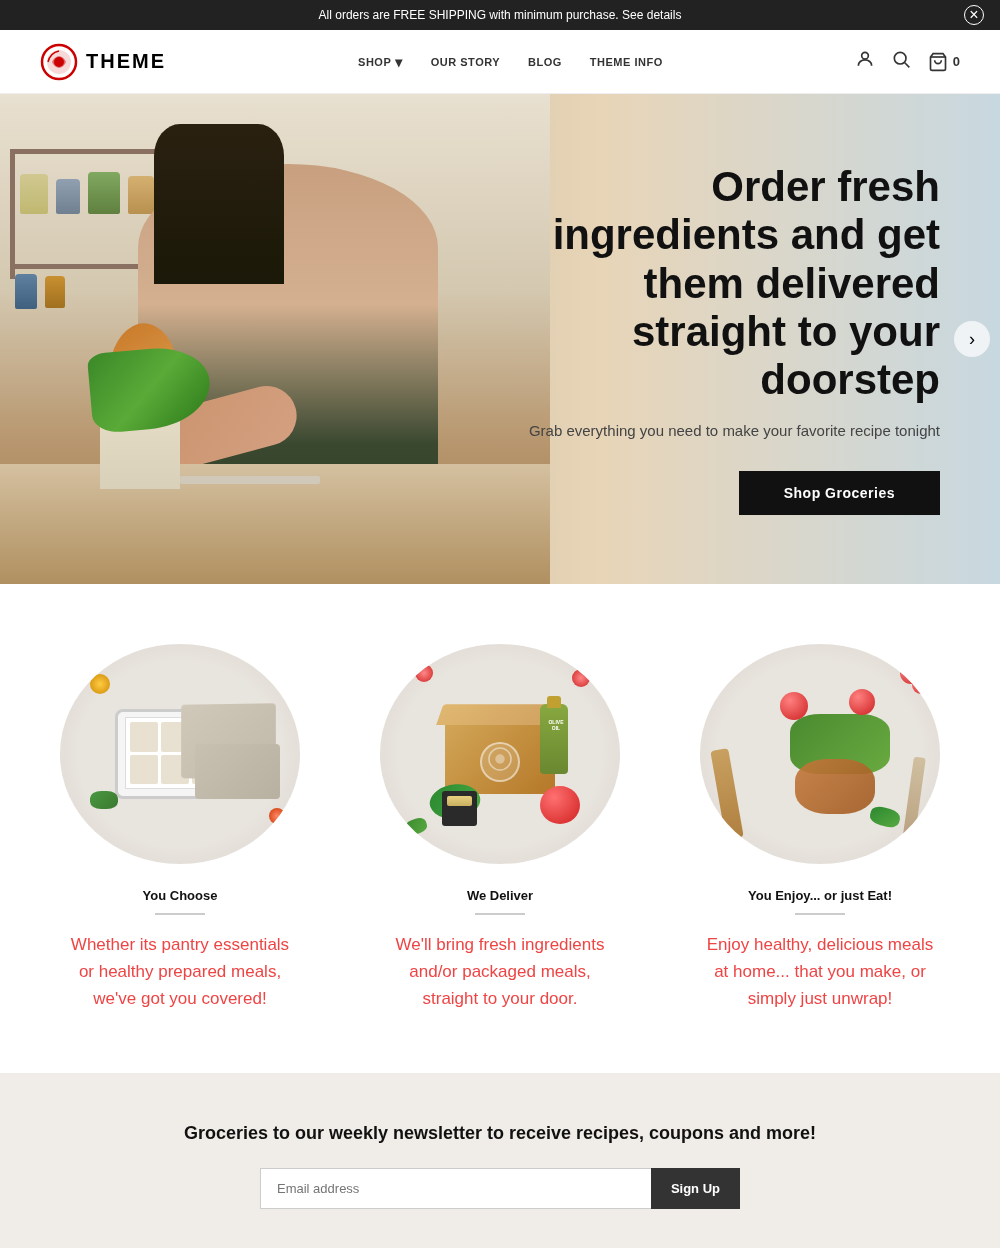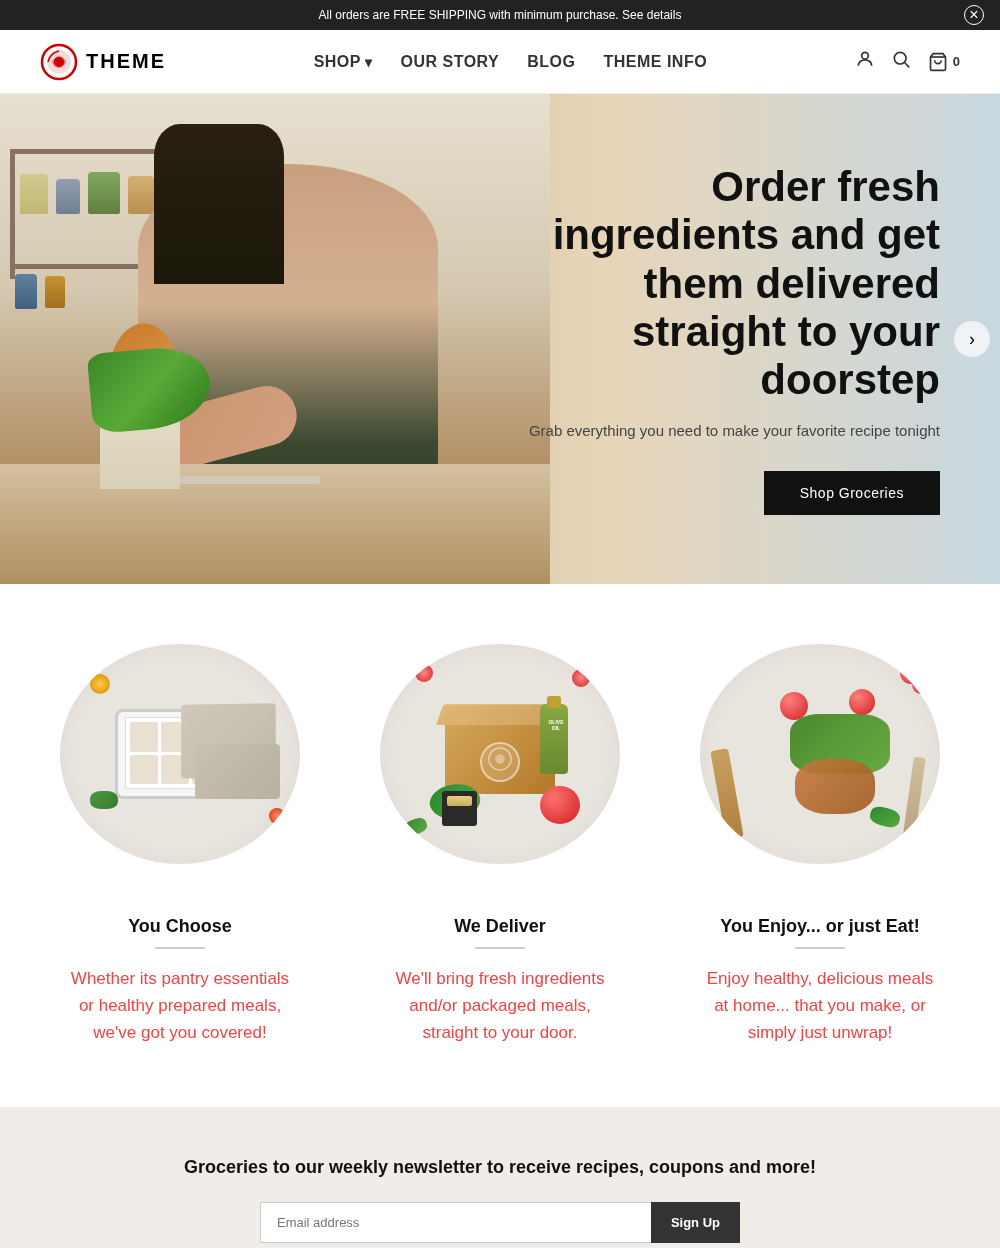--- a/index.html
+++ b/index.html
@@ -60,21 +60,21 @@
       font-weight: 700;
       letter-spacing: 2px;
       color: #000;
     }
     nav {
       display: flex;
       align-items: center;
       gap: 28px;
     }
     .nav-link {
-      font-size: 16px;
+      font-size: 11px;
       font-weight: 600;
       letter-spacing: 0.5px;
       color: #333;
       text-decoration: none;
       cursor: pointer;
       text-transform: uppercase;
       justify-content: center;
     }
     .nav-link.shop {
       display: flex;
@@ -156,22 +156,22 @@
       color: #444;
       margin-bottom: 28px;
       line-height: 1.5;
       text-align: right;
     }
     .hero-btn {
       display: inline-block;
       background: #111;
       color: #fff;
       font-size: 14px;
-      font-weight: 400;
-      padding: 14px 36px;
+      font-weight: 700;
+      padding: 14px 45px;
       text-decoration: none;
       cursor: pointer;
       border: none;
       letter-spacing: 0.5px;
     }
     .hero-arrow {
       position: absolute;
       right: 10px;
       top: 50%;
       transform: translateY(-50%);
@@ -373,25 +373,24 @@
     }
     .protein {
       width: 80px; height: 55px;
       background: linear-gradient(135deg, #c4783a, #a05a20);
       border-radius: 40%;
       bottom: 10px; left: 55px;
       opacity: 0.9;
     }
 
     .feature-title {
-      font-size: 18px;
+      font-size: 13px;
       font-weight: 700;
       color: #111;
       margin-bottom: 10px;
-      margin-top: 28px;
     }
     .feature-divider {
       width: 50px;
       height: 2px;
       background: #ccc;
       margin: 0 auto 16px;
     }
     .feature-desc {
       font-size: 17px;
       color: #ef4444;

